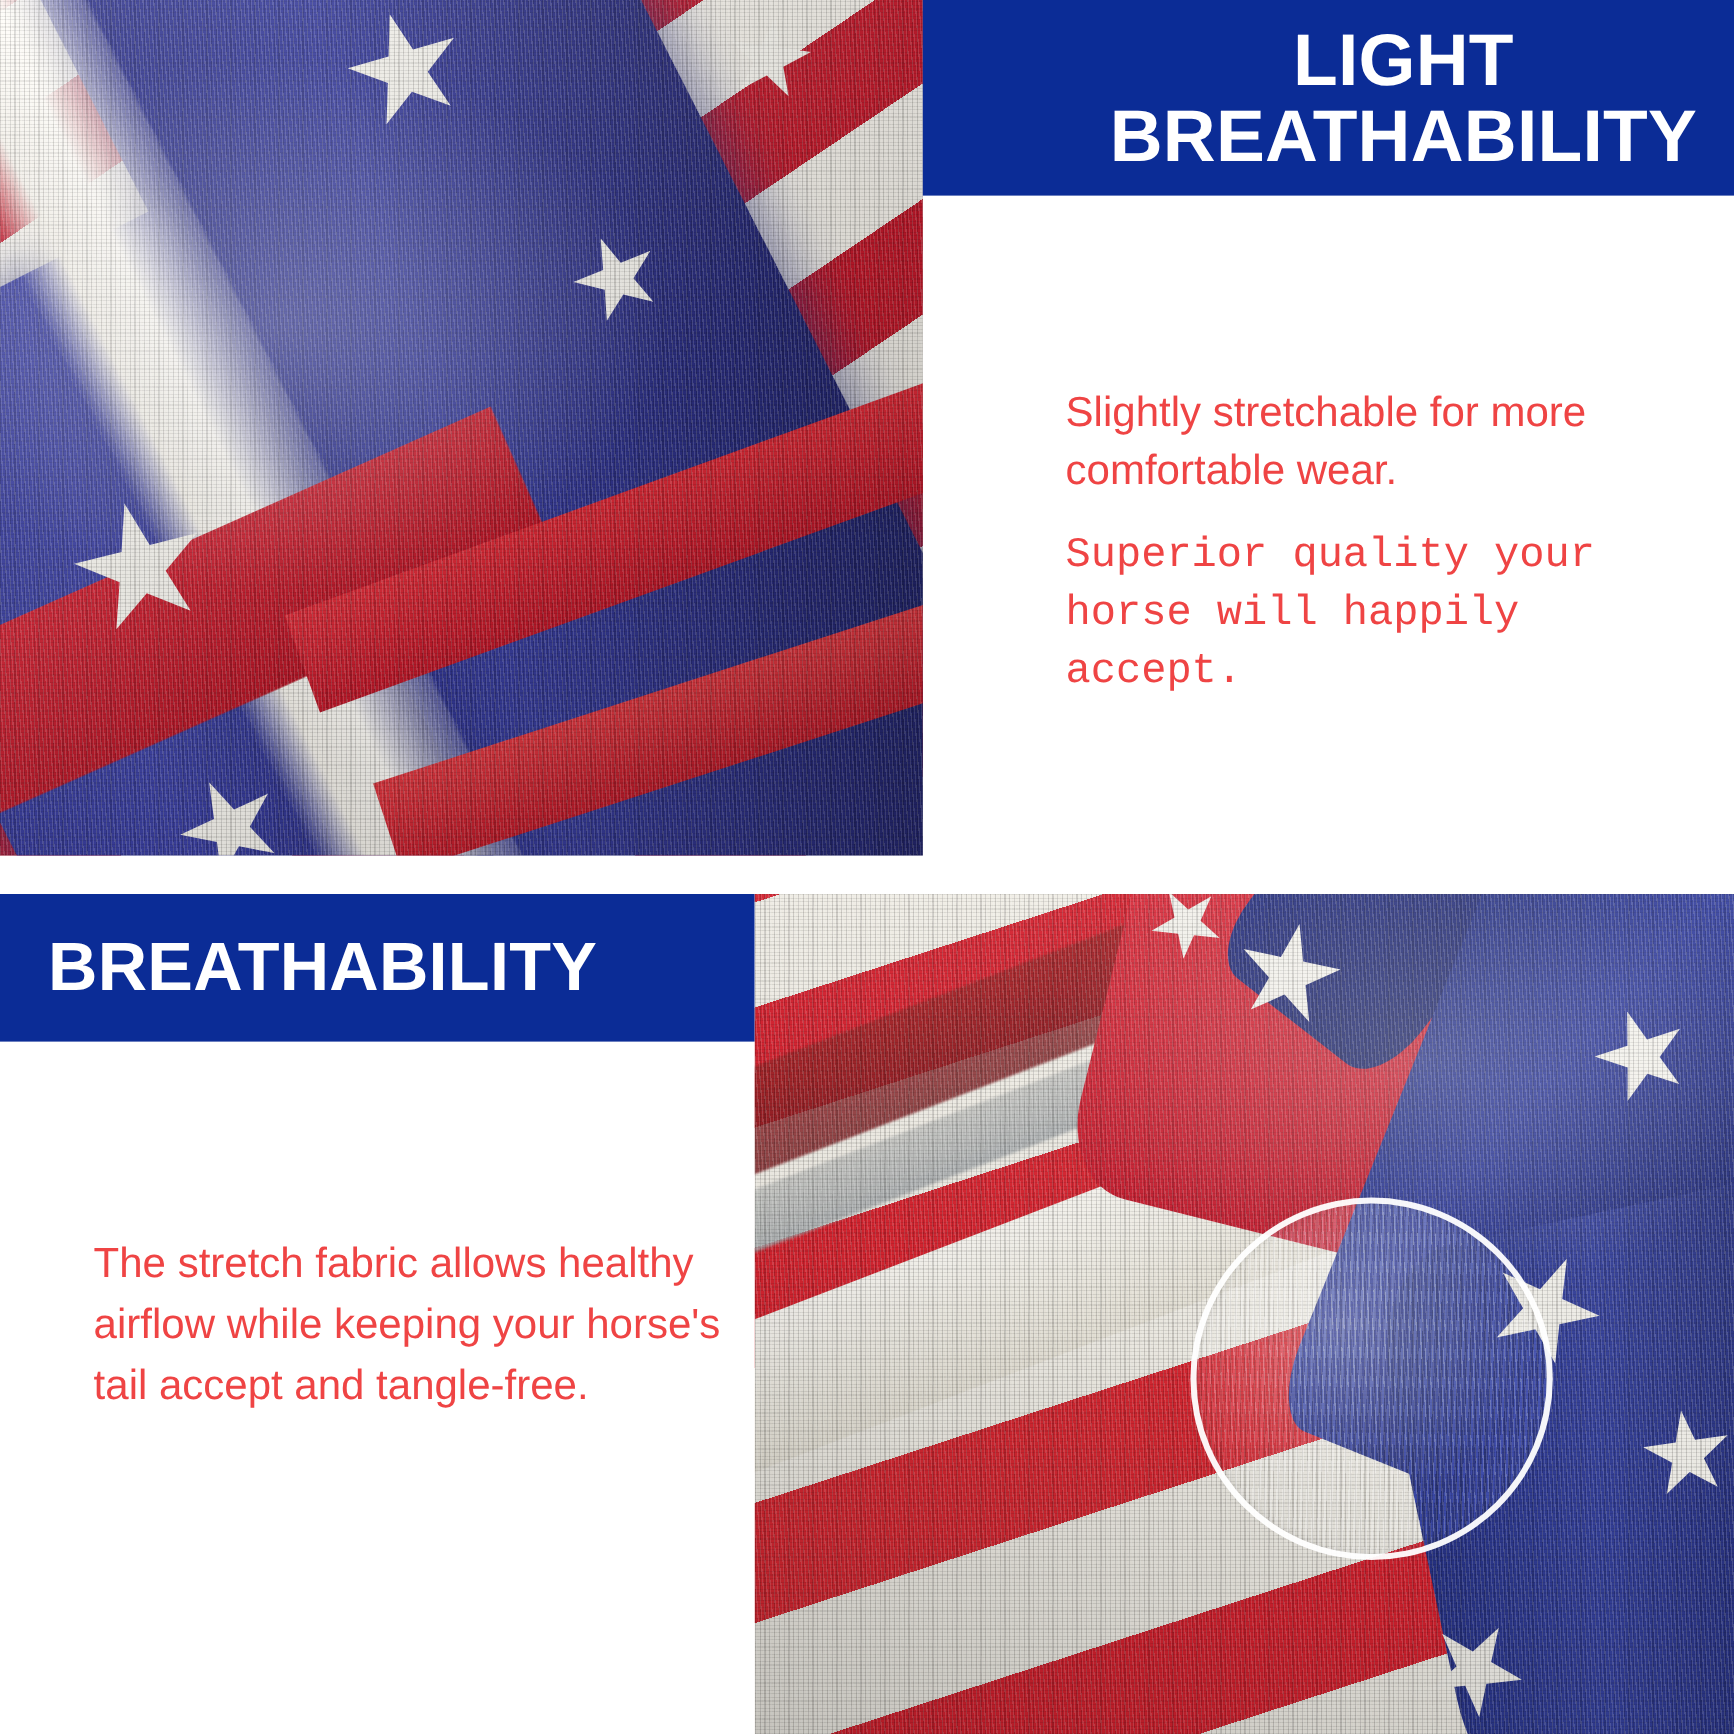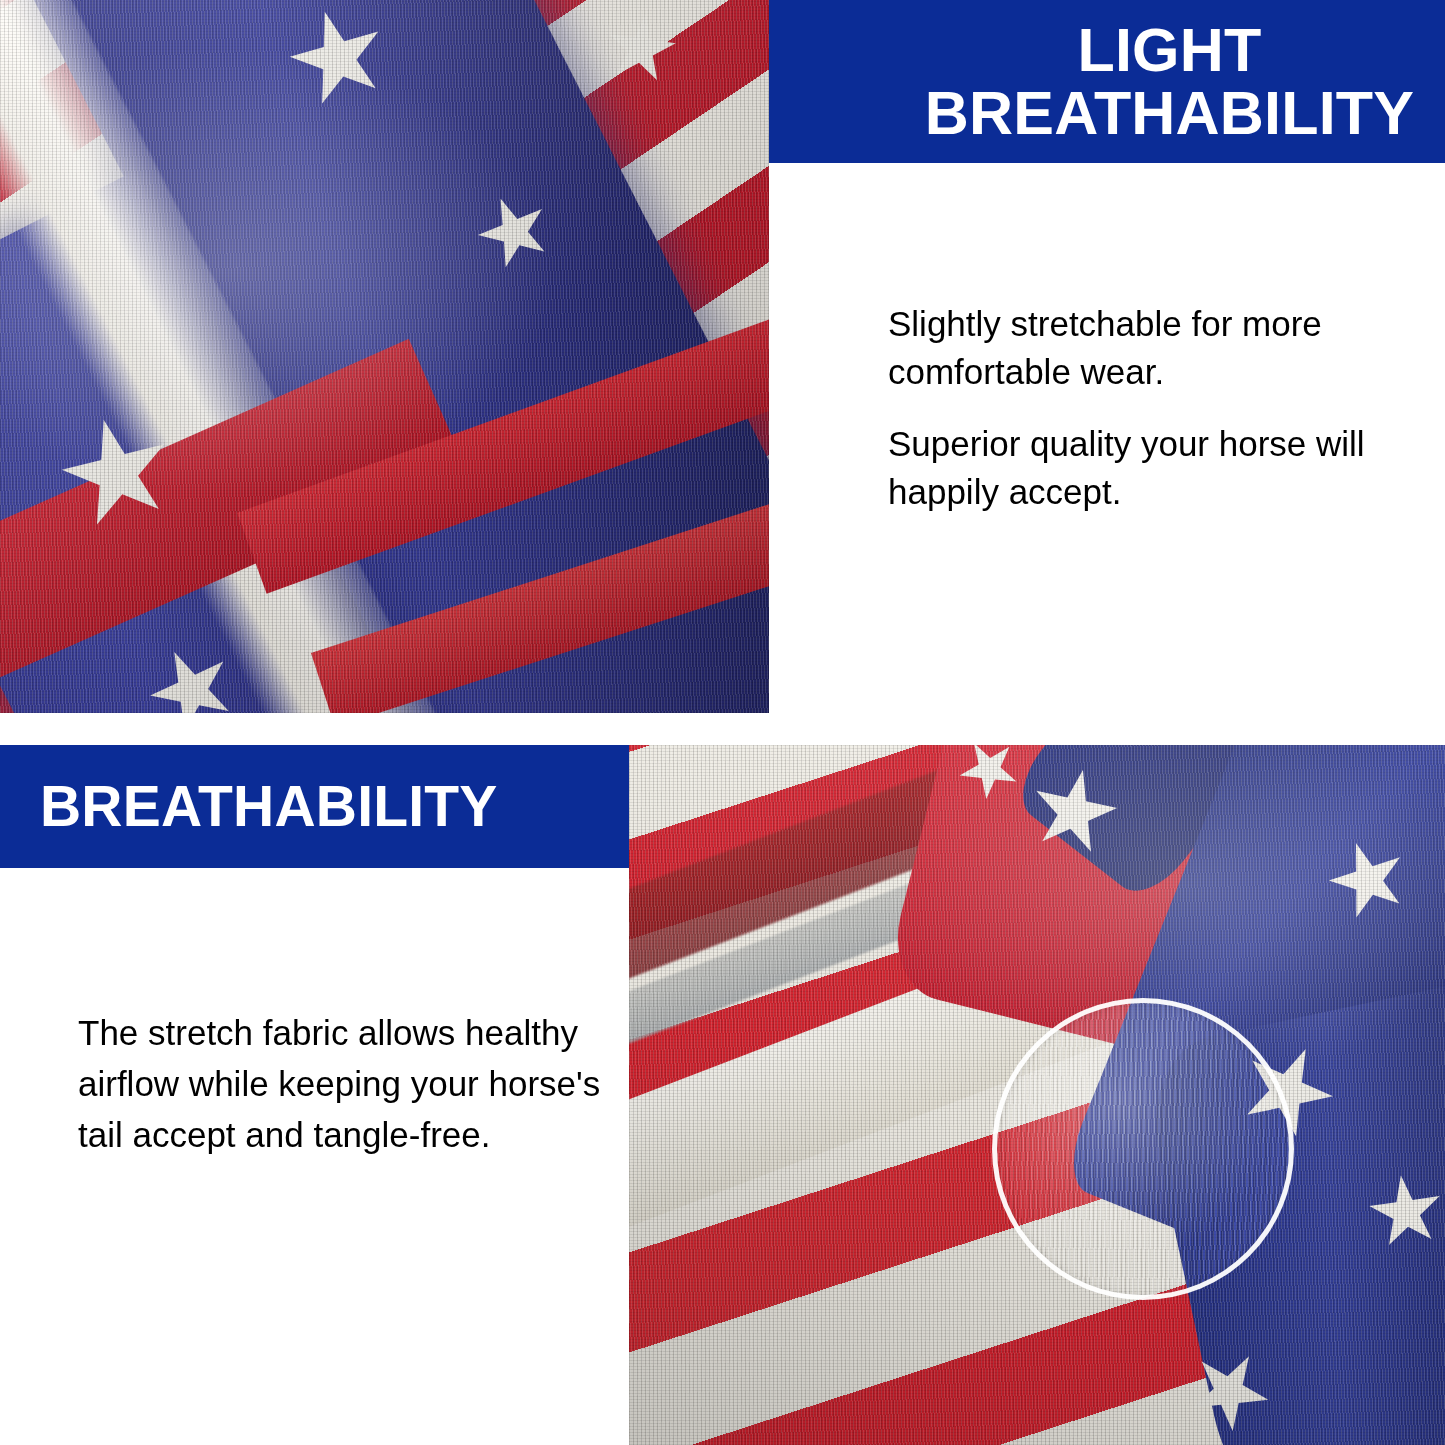--- a/index.html
+++ b/index.html
@@ -193,24 +193,24 @@
   .banner .txt{
     color:#ffffff;font-weight:bold;line-height:1.02;
     letter-spacing:.2px;
   }
   #banner-top{left:769px;top:0;width:801px;height:163px;justify-content:center;text-align:center;}
   #banner-top .txt{font-size:61px;}
   #banner-bottom{left:0;top:745px;width:629px;height:123px;}
   #banner-bottom .txt{font-size:57px;padding-left:40px;}
 
   
-  .body-text{position:absolute;color:#000000;}
+  .body-text{position:absolute;color:#ef4444;margin-top:20px;}
   .body-text p{margin:0;}
   #text-top{left:888px;top:300px;width:510px;font-size:35px;line-height:1.37;}
-  #text-top p+p{margin-top:24px;}
+  #text-top p+p{margin-top:24px;font-family:Liberation Mono, monospace;}
   #text-bottom{left:78px;top:1008px;width:525px;font-size:35px;line-height:1.45;}
 </style>
 </head>
 <body>
 
 <div class="page">
 
   <div class="photo" id="photo-tl">
     <div class="f1"></div>
     <div class="canton"></div>

